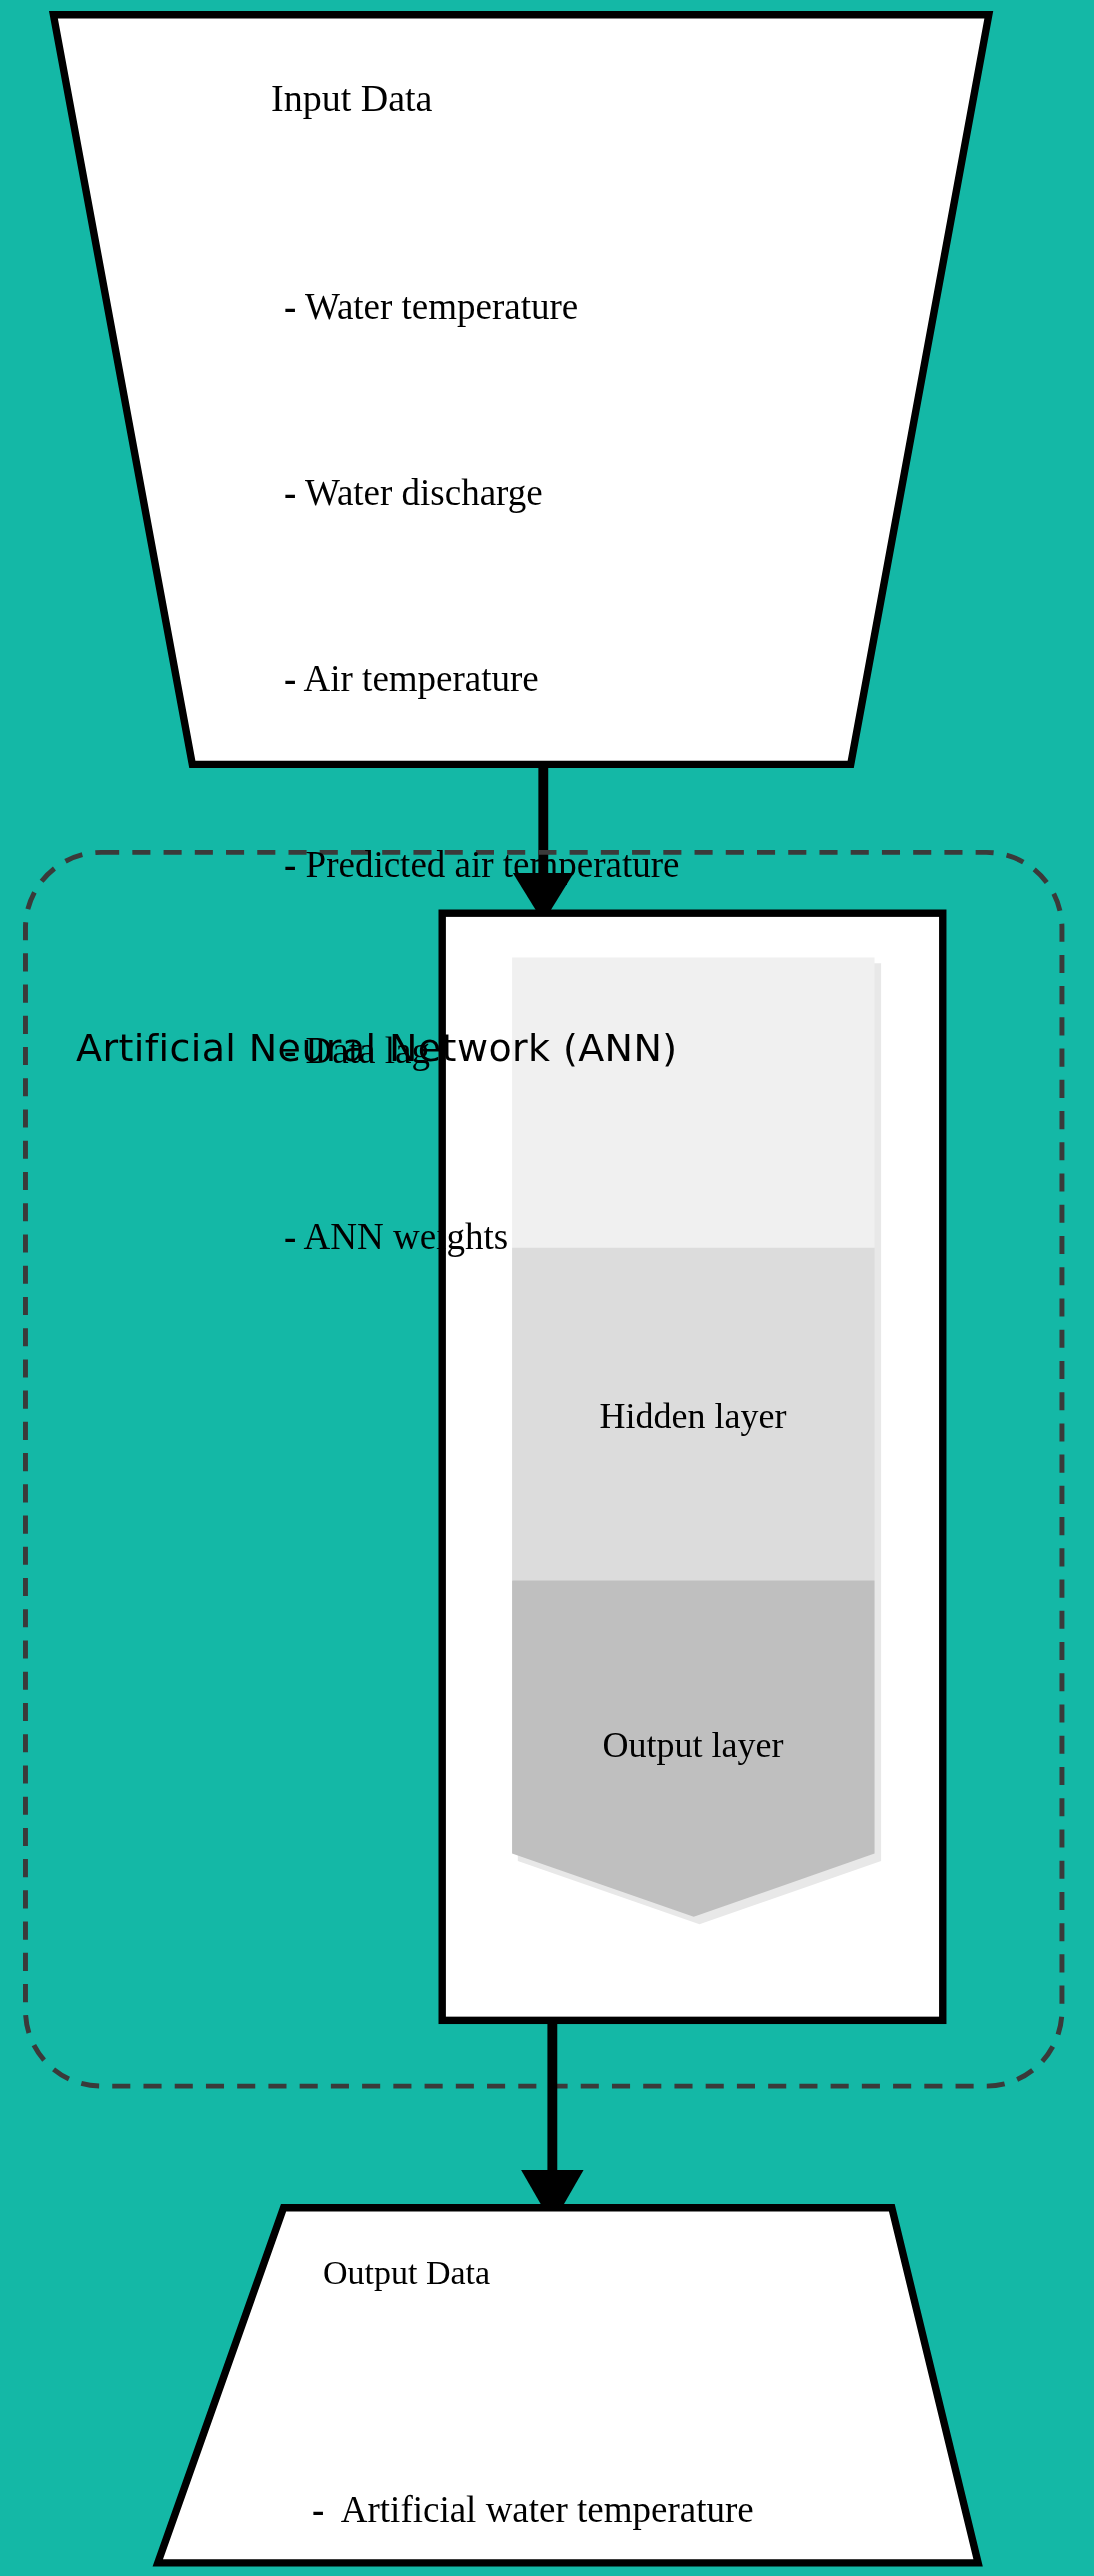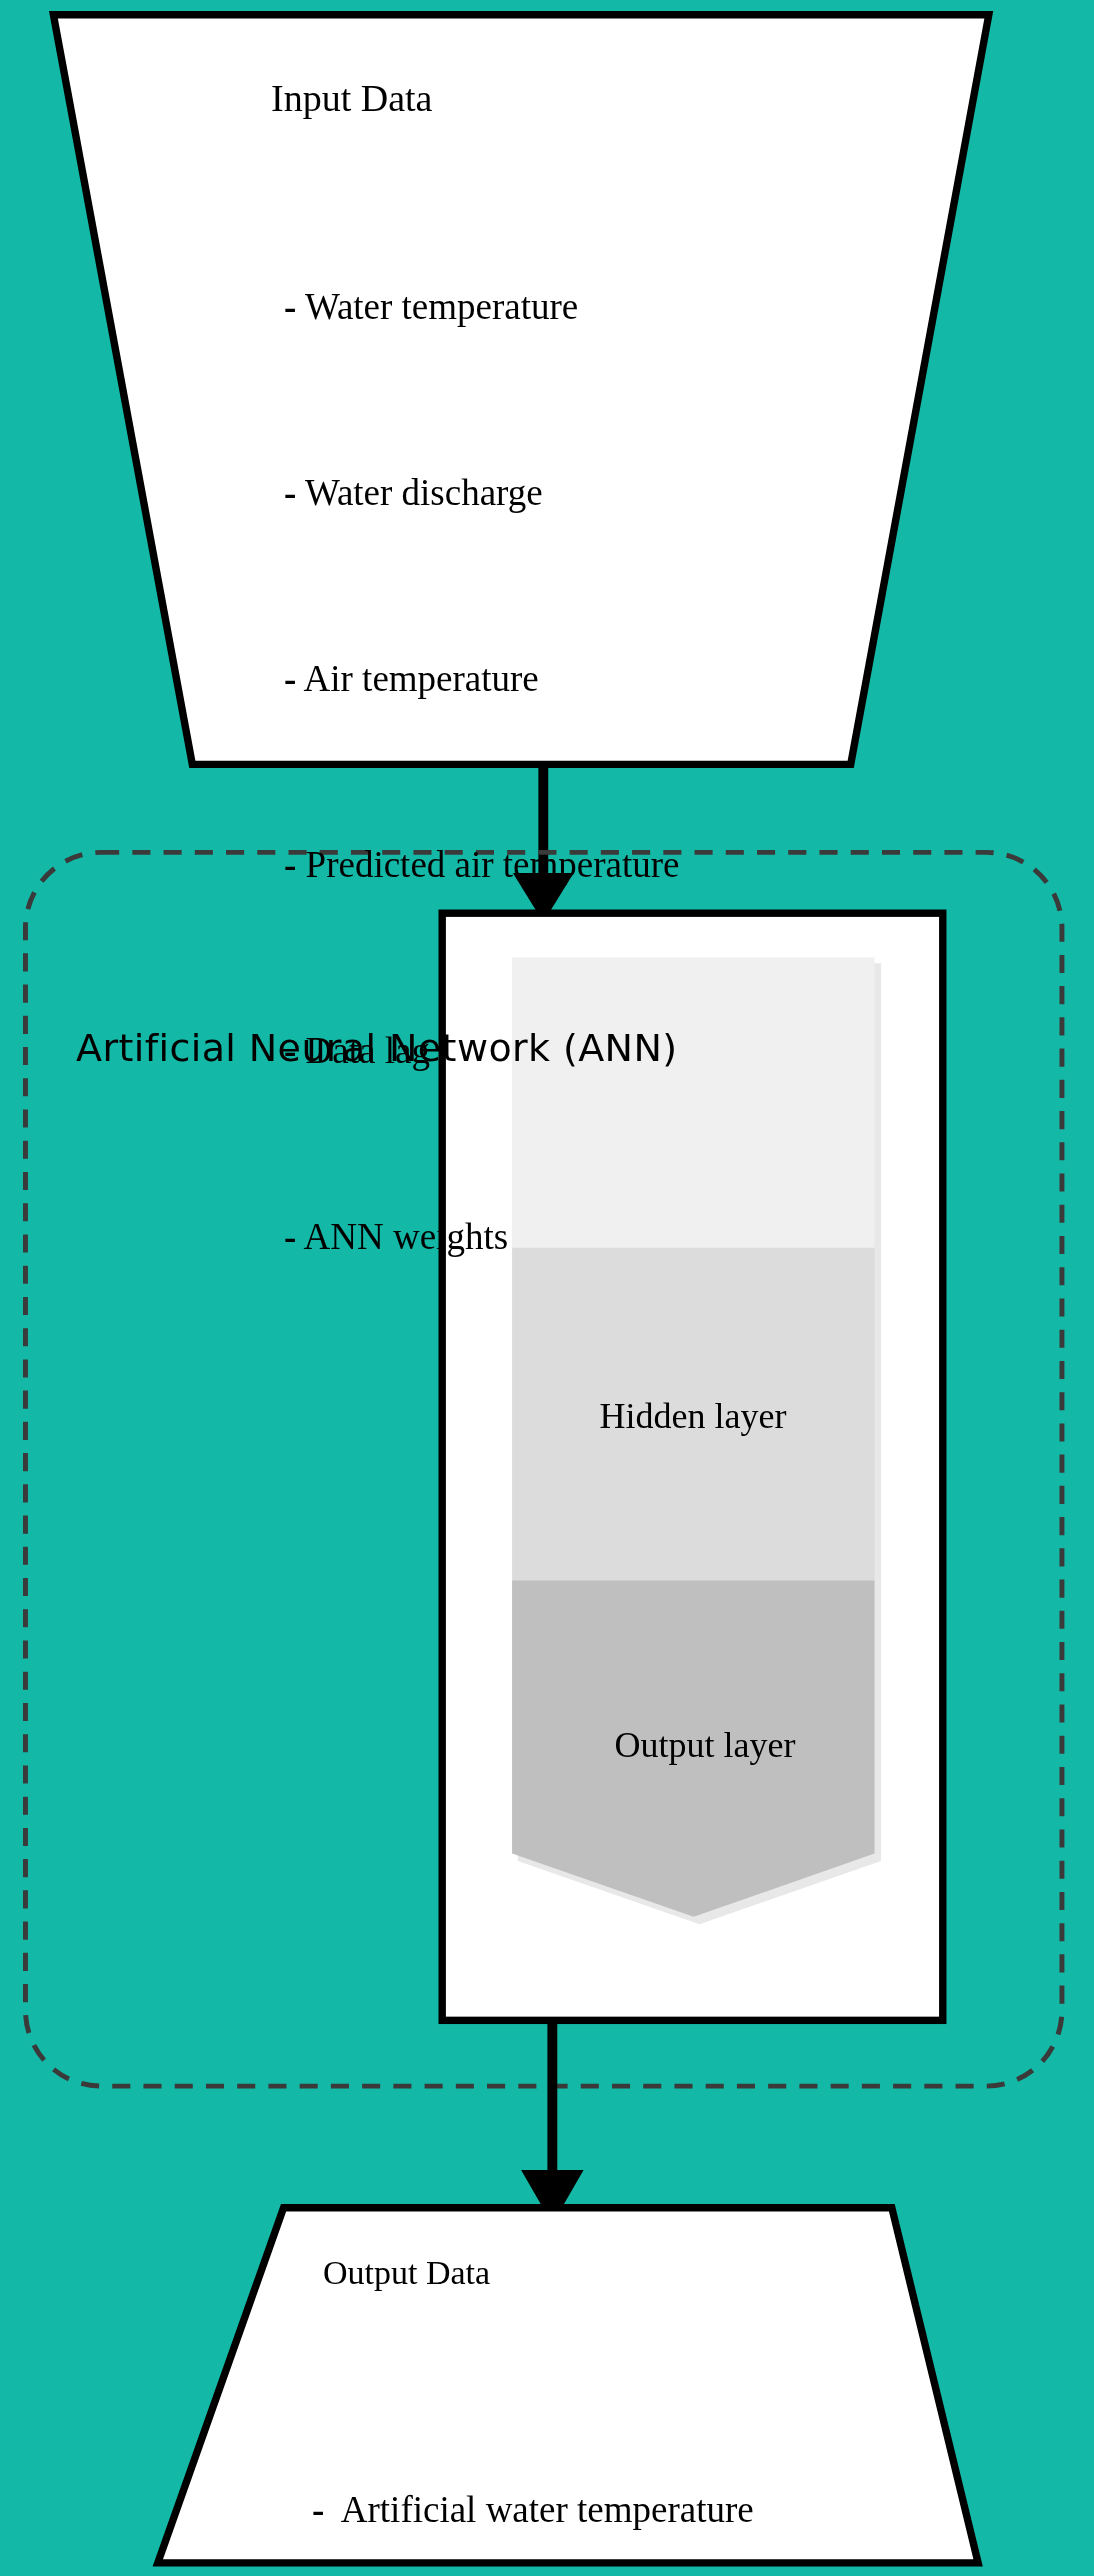--- a/index.html
+++ b/index.html
@@ -61,21 +61,21 @@
 
   
   .layer-label {
     width: 362px;
     text-align: center;
     font-size: 36px;
     line-height: 46px;
   }
   #label-input-layer  { left: 512px; top: 1048px; }
   #label-hidden-layer { left: 512px; top: 1393px; }
-  #label-output-layer { left: 524px; top: 1722px; font-family: Liberation Serif, serif; }
+  #label-output-layer { left: 512px; top: 1722px; font-family: Liberation Serif, serif; }
 
   
   #output-title {
     left: 323px; top: 2256px;
     font-size: 34px; line-height: 1;
   }
   #output-list {
     left: 312px; top: 2355px;
     width: 526px;
     font-size: 37px;

